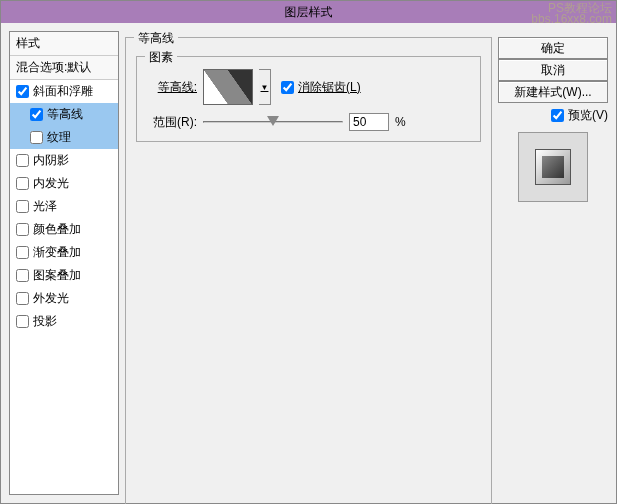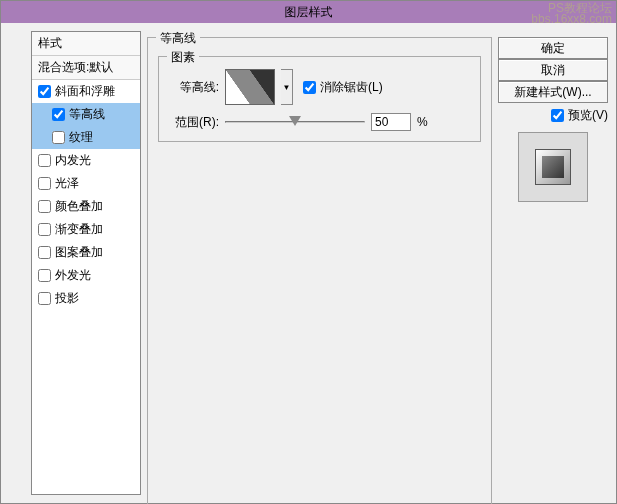--- a/index.html
+++ b/index.html
@@ -1,35 +1,35 @@
 <!DOCTYPE html>
 <html><head>
   <meta charset="utf-8">
   <style>
     * { box-sizing: border-box; margin: 0; padding: 0; font-family: "Microsoft YaHei", SimSun, sans-serif; font-size: 12px; }
     body { background: #f0f0f0; }
     .window { width: 617px; height: 504px; background: #f0f0f0; border: 1px solid #888; position: relative; }
     .titlebar { height: 22px; background: #a87db8; color: #000; display: flex; align-items: center; justify-content: center; font-size: 12px; }
     .watermark { position: absolute; top: 2px; right: 4px; color: #b0a090; font-size: 11px; text-align: right; line-height: 11px; pointer-events: none; }
-    .content { display: flex; padding: 8px; gap: 6px; height: calc(100% - 22px); margin-left: 22px; }
+    .content { display: flex; padding: 8px; gap: 6px; height: calc(100% - 22px); }
     
     .styles-panel { width: 110px; border: 1px solid #888; background: #fff; display: flex; flex-direction: column; }
     .styles-header { padding: 3px 6px; border-bottom: 1px solid #ccc; background: #f8f8f8; }
     .styles-subheader { padding: 3px 6px; border-bottom: 1px solid #ccc; background: #f8f8f8; }
     .style-item { display: flex; align-items: center; padding: 3px 6px; gap: 4px; cursor: pointer; }
     .style-item.selected { background: #9ac8f0; }
     .style-item.sub { padding-left: 20px; }
     .style-item input[type=checkbox] { width: 13px; height: 13px; }
     
     .main-panel { flex: 1; position: relative; }
     .fieldset { border: 1px solid #aaa; padding: 8px 10px; position: relative; margin-top: 6px; height: 470px; }
     .fieldset-inner { border: 1px solid #aaa; padding: 12px 10px 10px; position: relative; margin-top: 10px; }
     .legend { position: absolute; top: -8px; left: 8px; background: #f0f0f0; padding: 0 4px; font-size: 12px; }
     
-    .row { display: flex; align-items: center; gap: 6px; margin-bottom: 8px; }
+    .row { display: flex; align-items: center; gap: 6px; margin-bottom: 8px; text-decoration: underline; }
     .row-label { width: 50px; text-align: right; }
     .contour-box { width: 50px; height: 36px; border: 1px solid #666; background: #fff; position: relative; cursor: pointer; display:flex; }
     .contour-half1 { width:50%; background: linear-gradient(to top right, #fff 0%, #fff 49%, #888 50%, #888 100%); }
     .contour-half2 { width:50%; background: linear-gradient(to top right, #888 0%, #888 49%, #333 50%, #333 100%); }
     .dd-arrow { width: 12px; height: 36px; border: 1px solid #888; border-left: none; display: flex; align-items: center; justify-content: center; background: #eee; cursor: pointer; font-size: 8px; }
     
     .checkbox-wrap { display: flex; align-items: center; gap: 4px; margin-left: 4px; }
     
     .slider-row { display: flex; align-items: center; gap: 6px; }
     .slider-track { width: 140px; height: 18px; position: relative; display: flex; align-items: center; }
@@ -65,20 +65,24 @@
             <input type="checkbox" checked="" style="">
             <span>斜面和浮雕</span>
           </div>
           <div class="style-item selected sub">
             <input type="checkbox" checked="" style="">
             <span>等高线</span>
           </div>
           <div class="style-item selected sub">
             <input type="checkbox" style="">
             <span>纹理</span>
+          </div>
+          <div class="style-item">
+            <input type="checkbox" style="">
+            <span>内阴影</span>
           </div>
           <div class="style-item">
             <input type="checkbox" style="">
             <span>内发光</span>
           </div>
           <div class="style-item">
             <input type="checkbox" style="">
             <span>光泽</span>
           </div>
           <div class="style-item">

